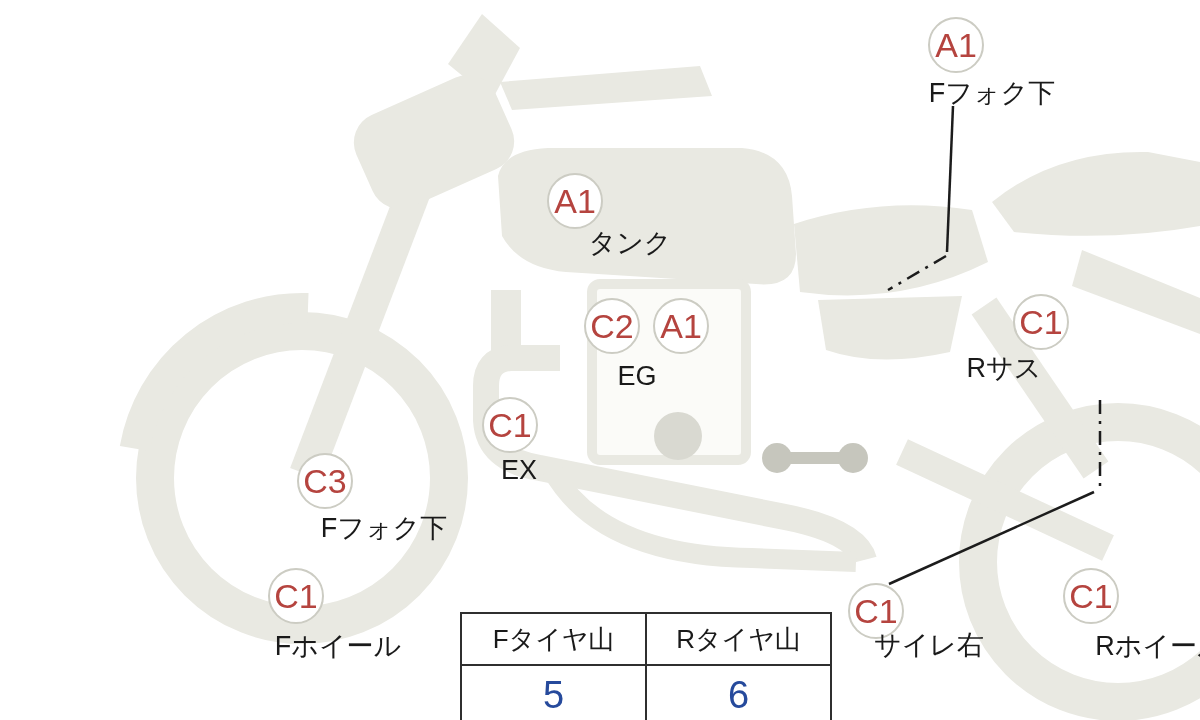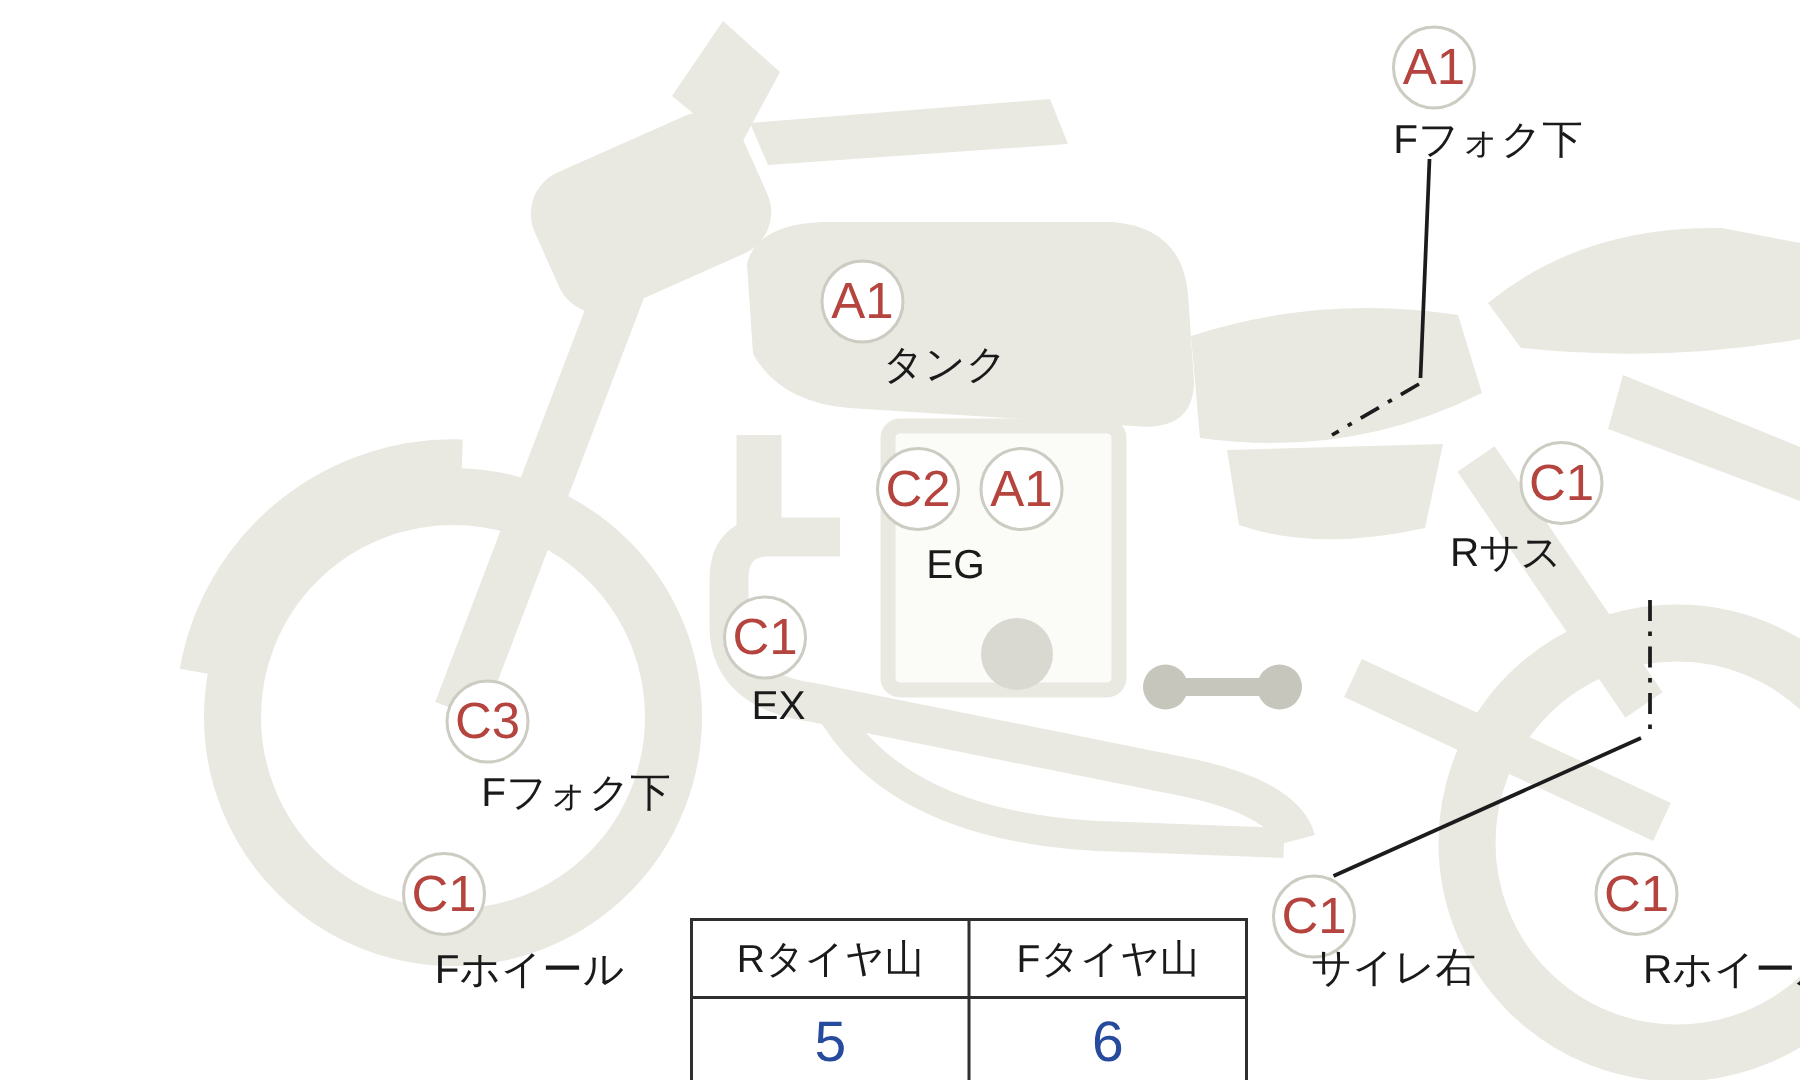--- a/index.html
+++ b/index.html
@@ -113,32 +113,32 @@
   <div class="marker" style="left:1013px;top:294px">C1</div>
   <div class="mlabel" style="left:1004px;top:355px">Rサス</div>
 
   <div class="marker" style="left:482px;top:397px">C1</div>
   <div class="mlabel" style="left:519px;top:457px">EX</div>
 
   <div class="marker" style="left:297px;top:453px">C3</div>
   <div class="mlabel" style="left:384px;top:515px">Fフォク下</div>
 
   <div class="marker" style="left:268px;top:568px">C1</div>
-  <div class="mlabel" style="left:353px;top:633px">Fホイール</div>
+  <div class="mlabel" style="left:338px;top:633px">Fホイール</div>
 
   <div class="marker" style="left:848px;top:583px">C1</div>
   <div class="mlabel" style="left:929px;top:632px">サイレ右</div>
 
   <div class="marker" style="left:1063px;top:568px">C1</div>
   <div class="mlabel" style="left:1160px;top:633px">Rホイール</div>
 
   <div class="tire-table">
     <div class="tt-row tt-head">
+      <div class="tt-cell">Fタイヤ山</div>
       <div class="tt-cell">Rタイヤ山</div>
-      <div class="tt-cell">Fタイヤ山</div>
     </div>
     <div class="tt-row tt-vals">
       <div class="tt-cell">5</div>
       <div class="tt-cell">6</div>
     </div>
   </div>
 
 </div>
 
 </body></html>

